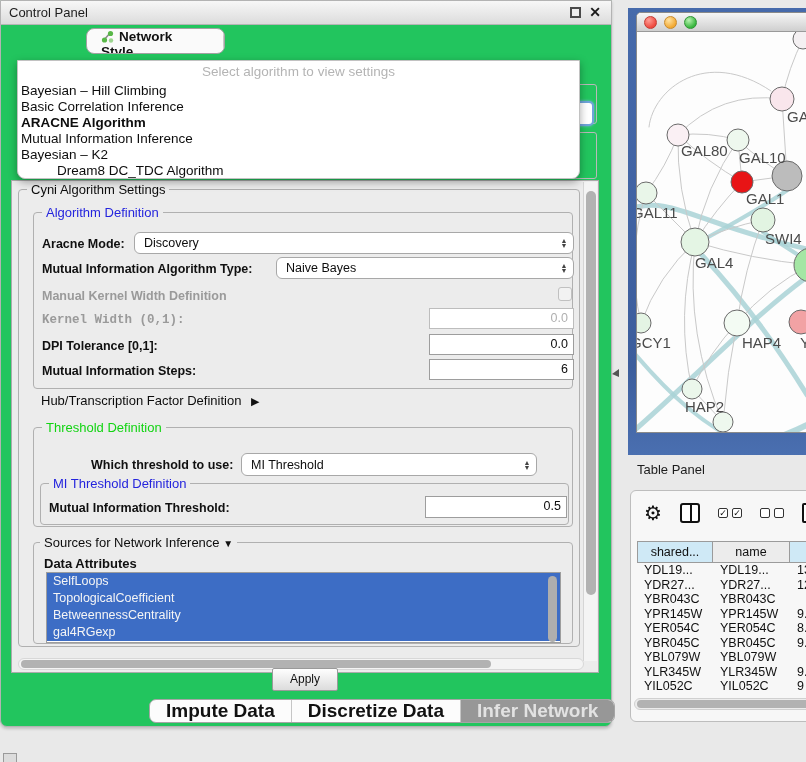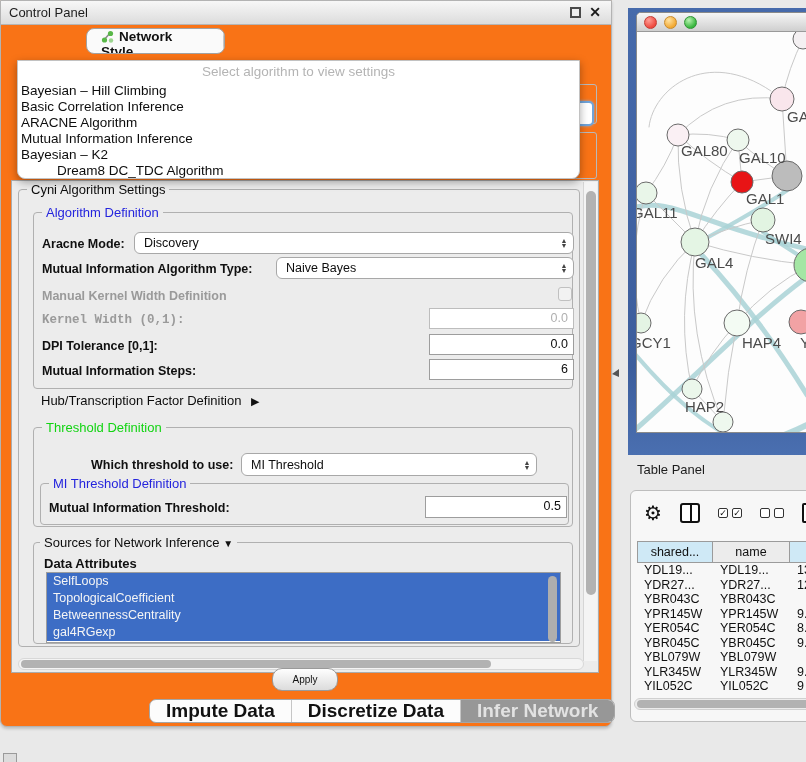--- a/index.html
+++ b/index.html
@@ -1,42 +1,42 @@
 <!DOCTYPE html>
 <html><head>
 <meta charset="utf-8">
 <style>
   * { margin:0; padding:0; box-sizing:border-box; }
   html,body { width:806px; height:762px; overflow:hidden; }
   body { background:#e9e9e9; font-family:"Liberation Sans", sans-serif; position:relative; }
   .abs { position:absolute; }
 
   
-  .control-panel { left:0; top:8; width:612px; height:727px; background:#f97316;
+  .control-panel { left:0; top:8; width:612px; height:727px; background:#22c55e;
     border:1px solid #b3b3b3; border-radius:0 0 7px 7px; box-shadow:0 2px 3px rgba(0,0,0,.18); }
   .cp-titlebar { left:0; top:0; width:100%; height:24px;
     background:linear-gradient(#f7f7f7,#dcdcdc); border-bottom:1px solid #b5b5b5; }
   .cp-title { left:8px; top:4px; font-size:13px; color:#1c1c1c; }
   .float-icon { right:30px; top:6px; width:11px; height:11px; border:2px solid #4a4a4a; background:#eee; }
   .close-icon { right:10px; top:3px; font-size:14px; font-weight:bold; color:#1a1a1a; }
 
   
   .tabstrip { left:85px; top:27px; height:26px; display:flex; align-items:stretch;
     background:#fafafa; border:1px solid #a2a2a2; border-radius:8px; overflow:hidden;flex-direction:column; }
   .tab { display:flex; align-items:center; gap:5px; padding:0 14px; font-size:13.5px; font-weight:bold;
     color:#111; border-right:1px solid #c6c6c6; white-space:nowrap; }
   .tab:last-child { border-right:none;border-radius:6px; }
   .tab.selected { background:#8e8e8e; color:#ececec; border-right-color:#8e8e8e; }
 
   
   .algo-popup { left:17px; top:60px; width:563px; height:119px; background:#ffffff;
     border:1px solid #c2c2c2; border-radius:0 0 8px 8px; box-shadow:0 3px 8px rgba(0,0,0,.35); z-index:50; }
   .algo-placeholder { top:3px; width:100%; text-align:center; font-size:13.5px; color:#b4b4b4; }
   .algo-item { left:3px; font-size:13.5px; color:#0d0d0d; white-space:nowrap; }
-  .algo-item.bold { font-weight:normal; }
+  .algo-item.bold { font-weight:bold; }
 
   
   .frag-box { border:1px solid #b9b9b9; border-radius:3px; z-index:4; }
   .frag-combo-focus { left:572px; top:100px; width:21px; height:25px; background:#fff;
     border:2px solid #6fa3d9; border-radius:5px; box-shadow:0 0 3px #85b4e4; z-index:5; }
   .frag-combo { left:468px; top:150px; width:108px; height:27px; background:#fff;
     border:1px solid #a8a8a8; border-radius:6px; z-index:5; }
 
   
   .viewport { left:10px; top:179px; width:588px; height:493px; background:#ececec;
@@ -64,21 +64,21 @@
   .checkbox { width:14px; height:14px; border:1px solid #c0c0c0; border-radius:3px; background:#f2f2f2; }
   .tri { display:inline-block; font-size:11px; color:#111; }
 
   .attr-list { background:#fff; border:1px solid #9d9d9d; overflow:hidden; }
   .attr-item { height:17px; line-height:17px; padding-left:6px; font-size:12.5px;
     background:#3d6dc5; color:#f5f5f5; white-space:nowrap; }
   .list-scroll { position:absolute; right:3px; top:3px; width:9px; height:66px;
     background:#aeaeae; border-radius:5px; }
 
   .apply-btn { left:271px; top:667px; width:66px; height:23px; background:linear-gradient(#fefefe,#dcdcdc);
-    border:1px solid #9a9a9a; border-radius:10px; font-size:10px; color:#111;
+    border:1px solid #9a9a9a; border-radius:2px; font-size:12px; color:#111;
     text-align:center; line-height:21px; }
 
   .bottom-tabstrip { left:148px; top:698px; height:24px; display:flex;
     background:#fcfcfc; border:1px solid #a5a5a5; border-radius:7px; overflow:hidden; }
   .btab { display:flex; align-items:center; padding:0 16px; font-size:19px; font-weight:bold;
     color:#111; border-right:1px solid #c6c6c6; white-space:nowrap; }
   .btab:last-child { border-right:none; }
   .btab.selected { background:#979797; color:#e2e2e2; }
 
   

